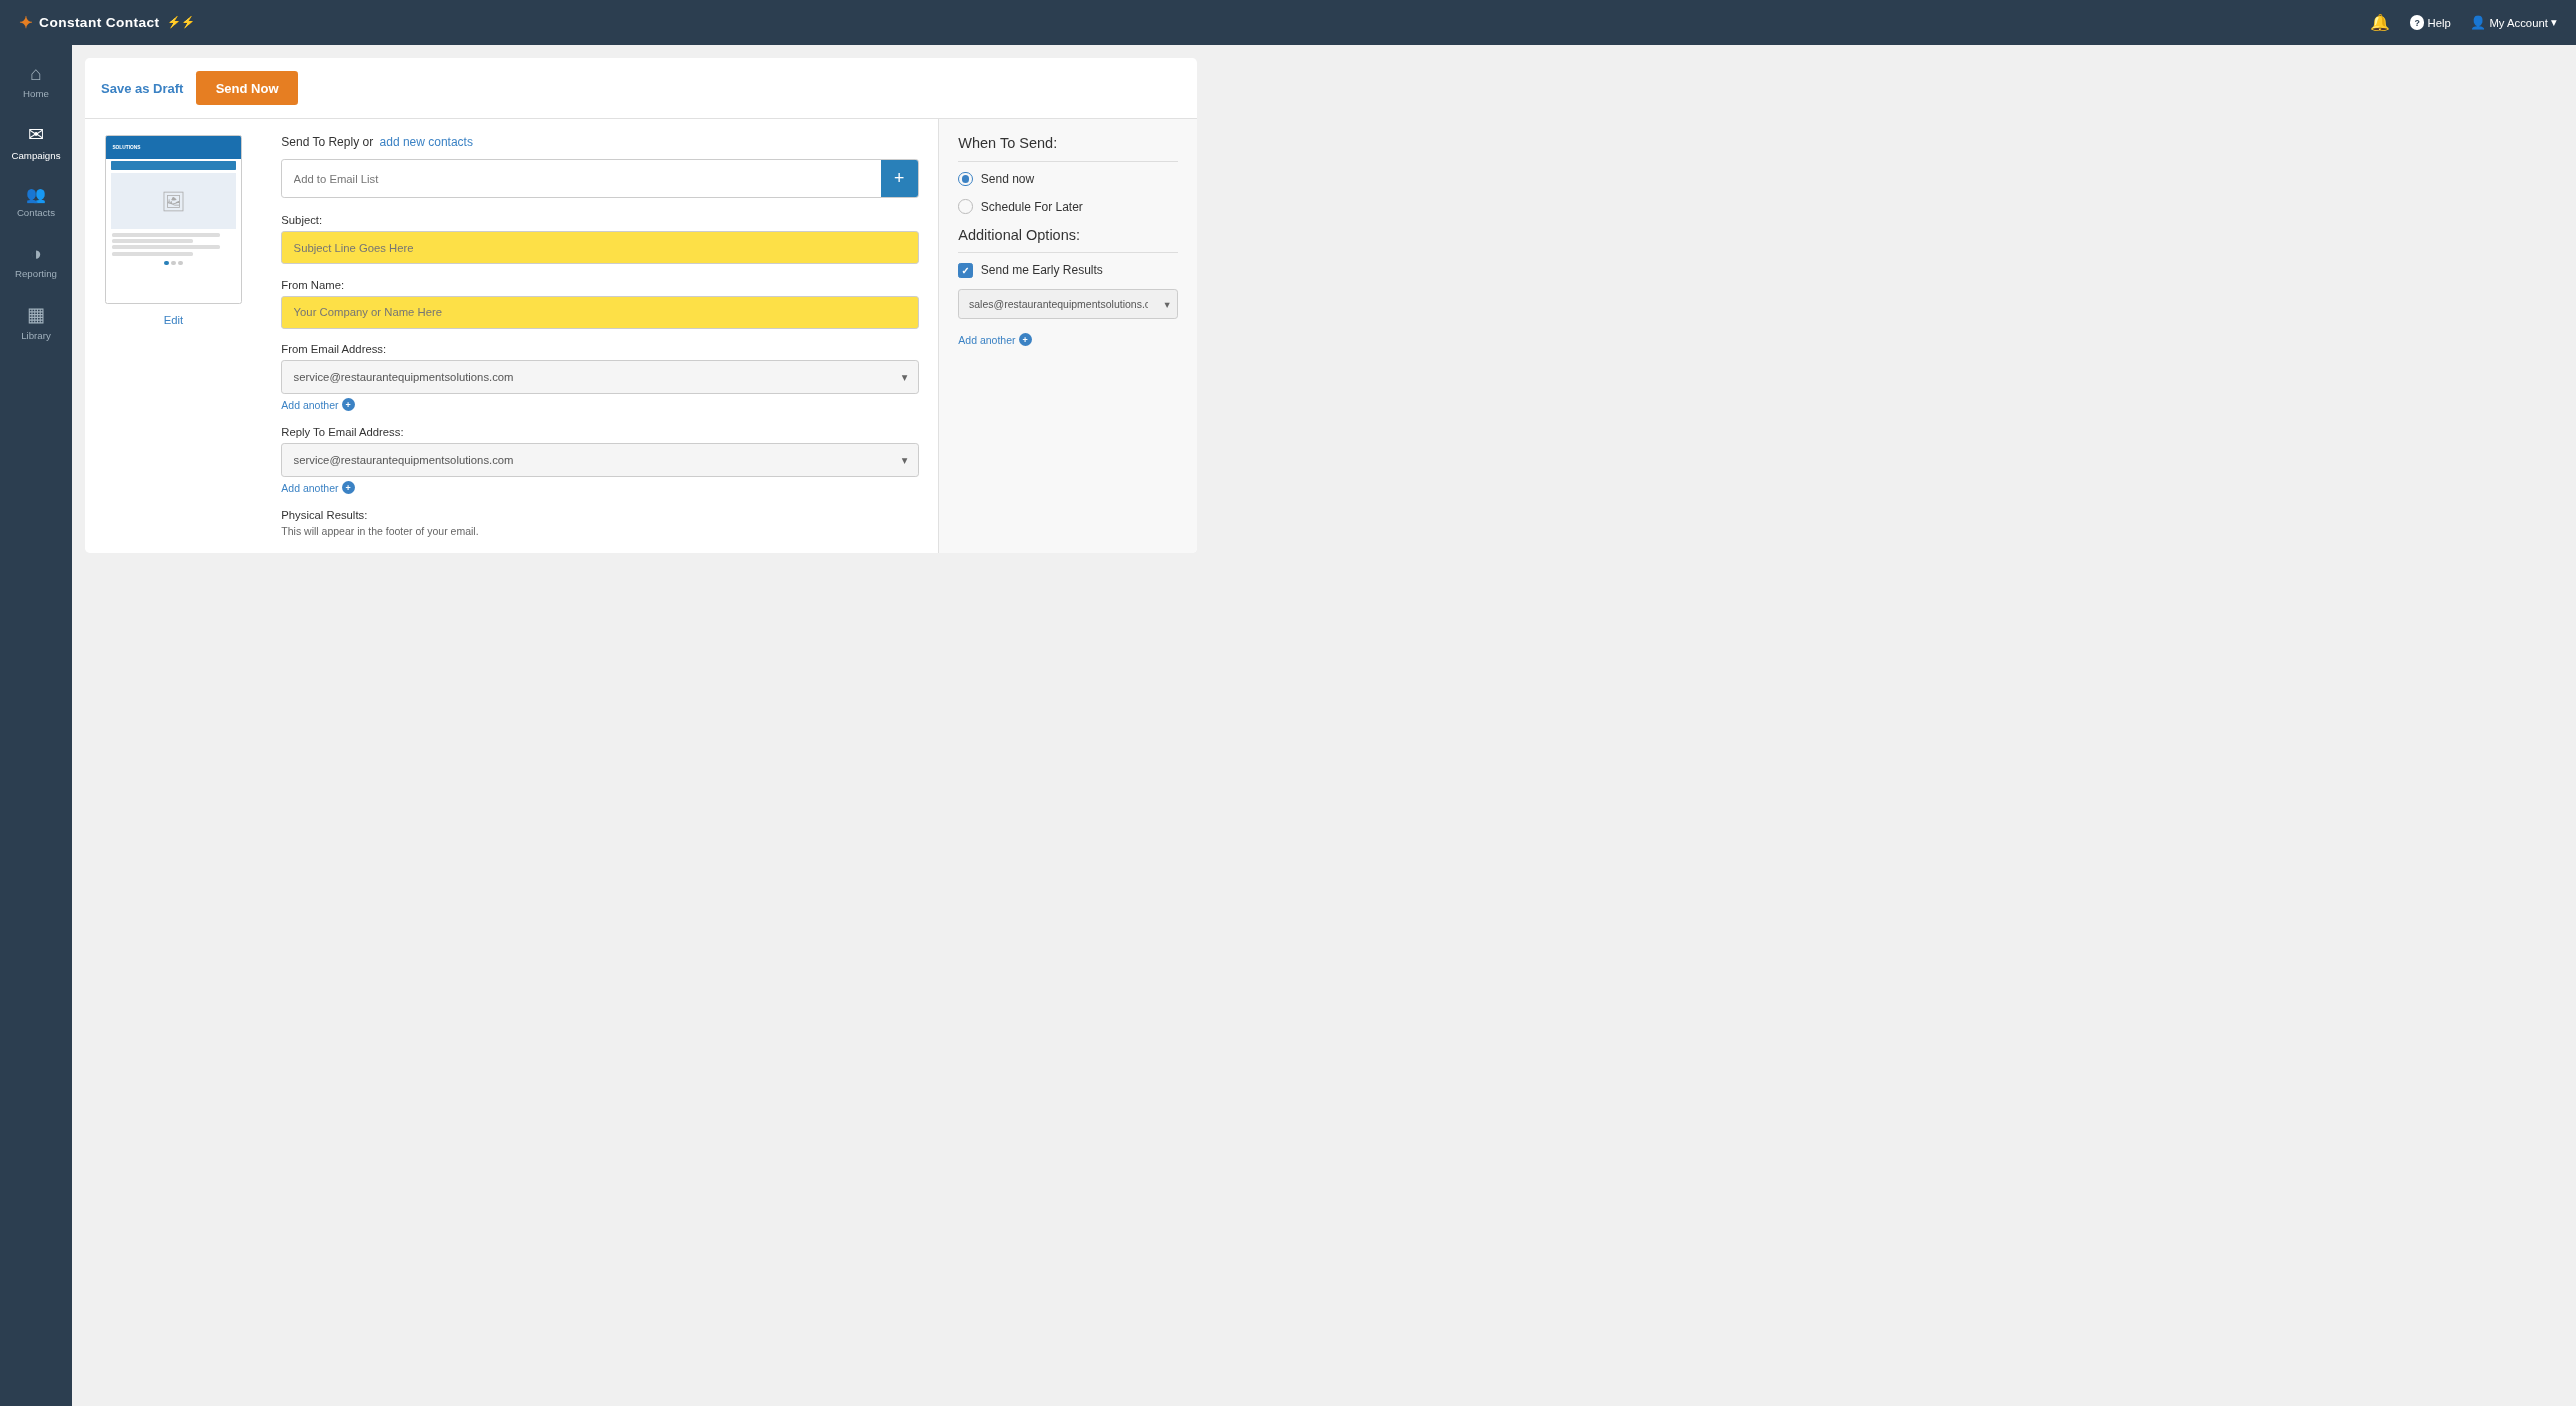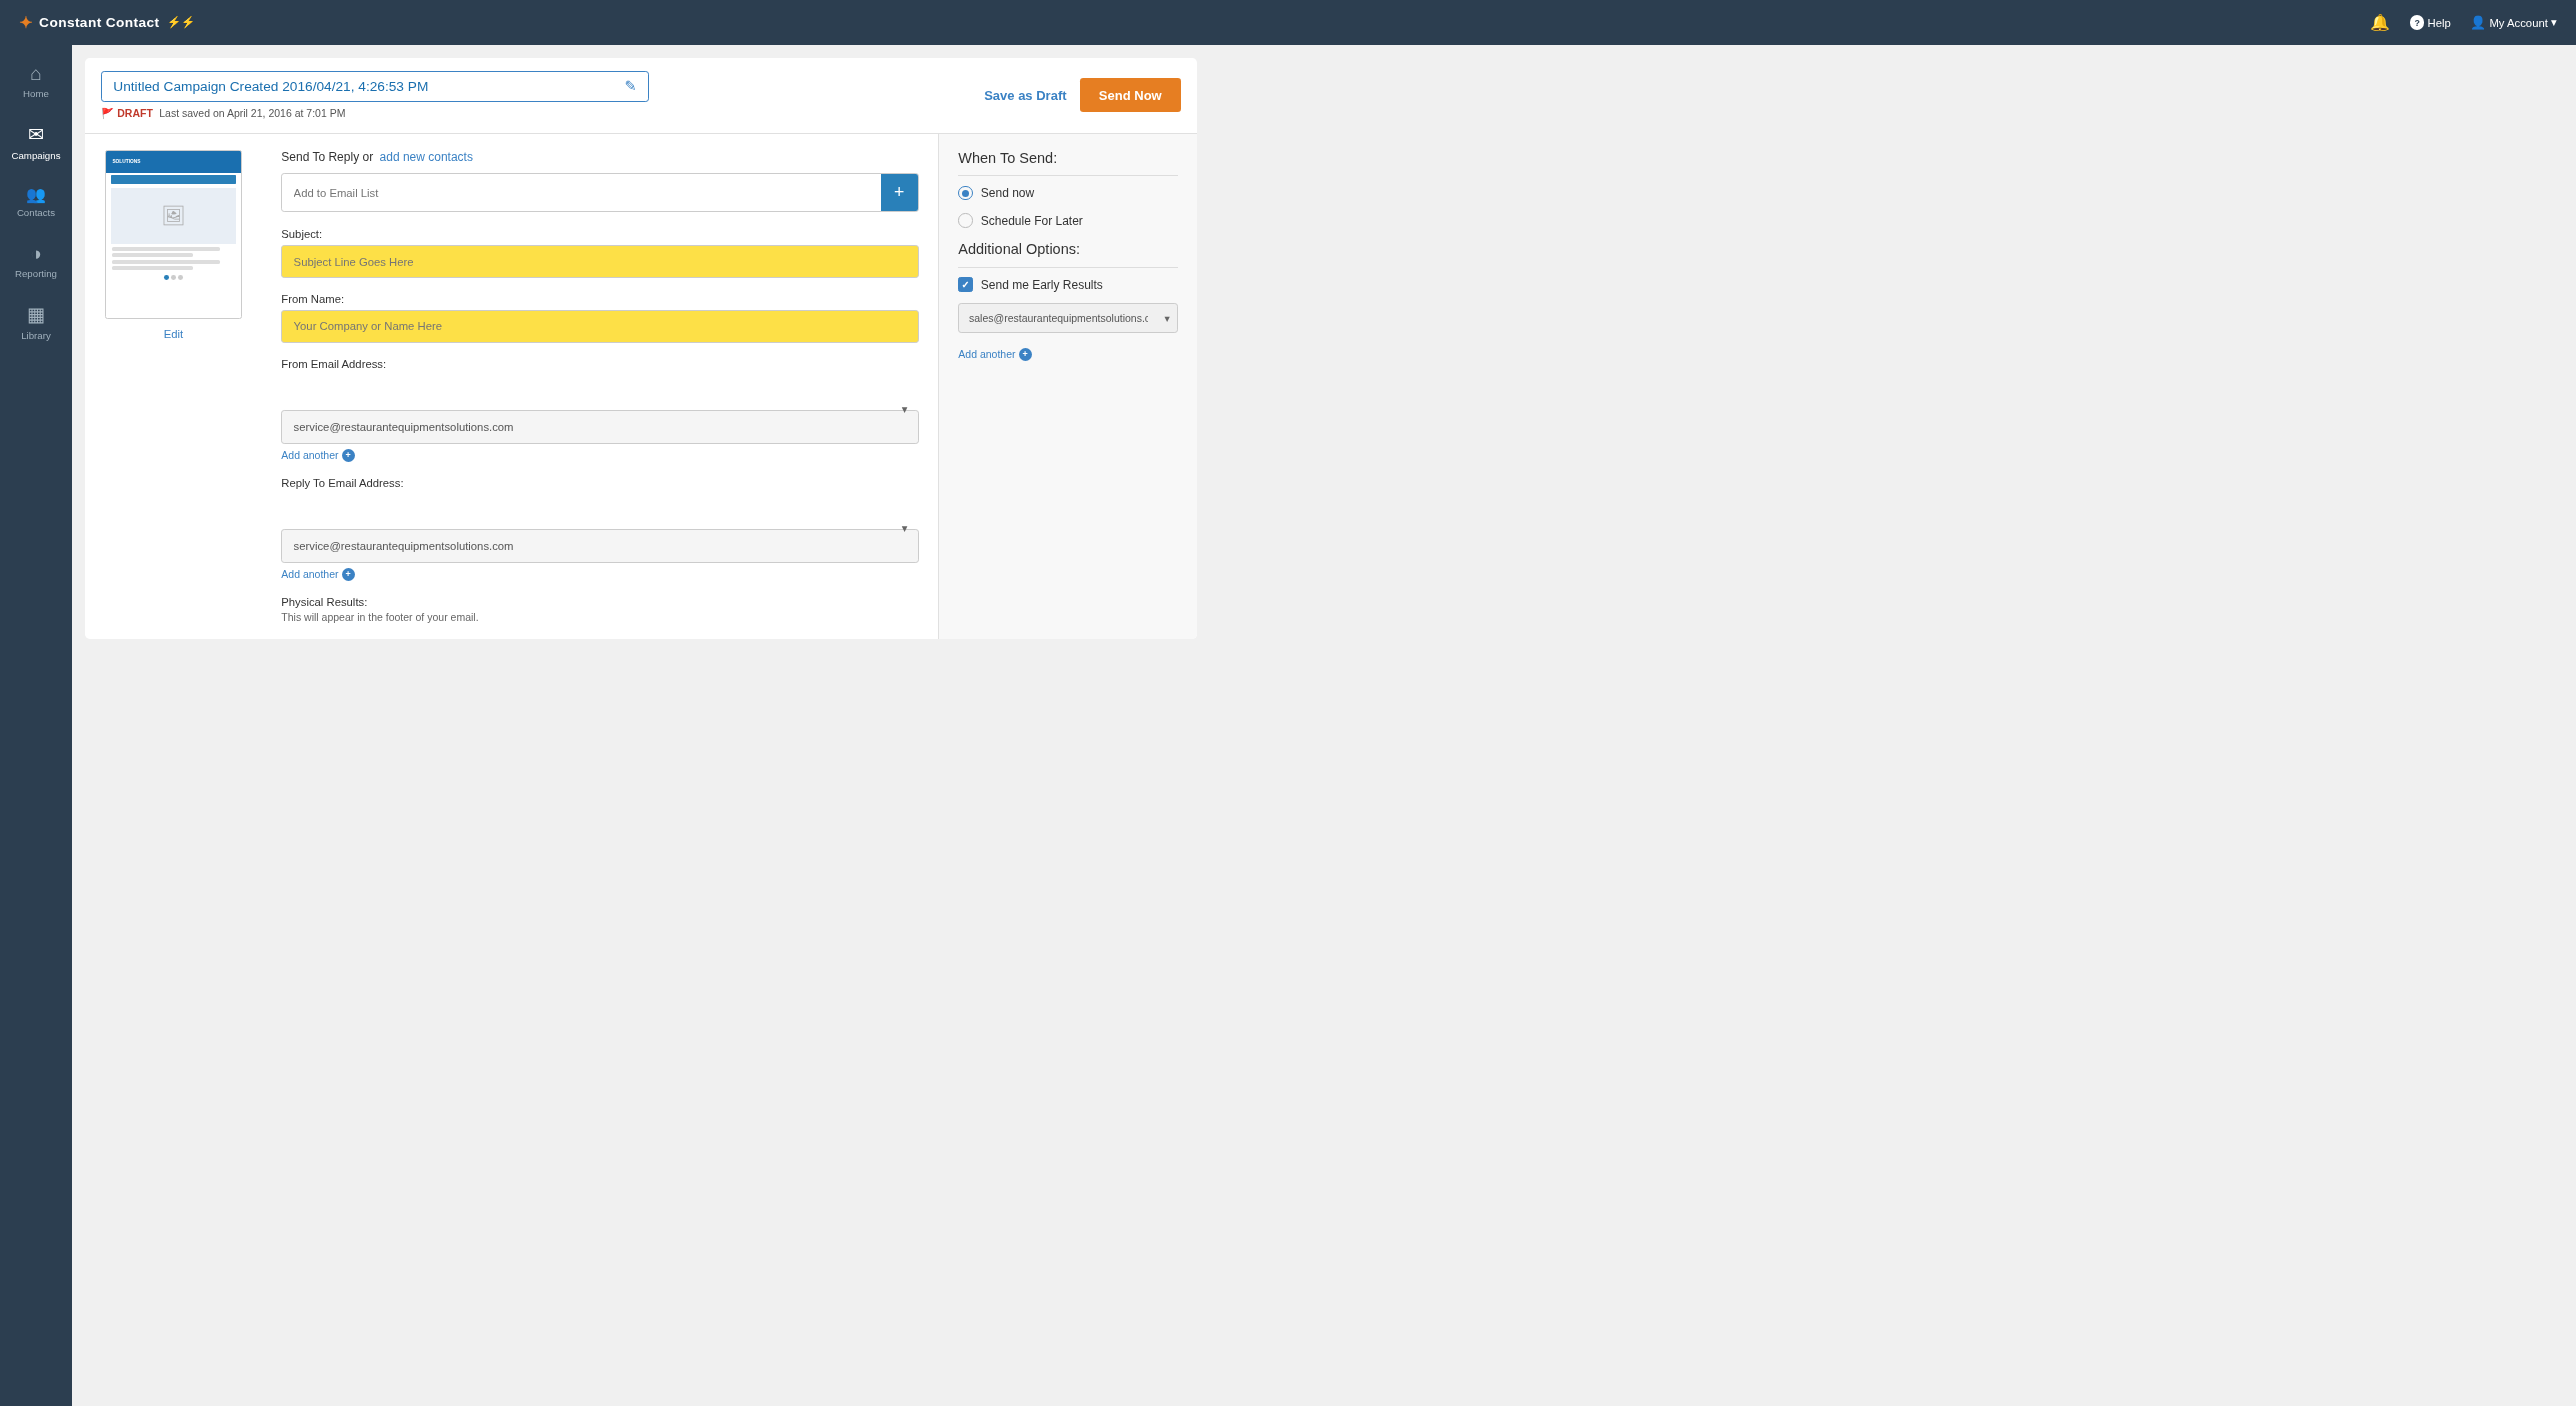--- a/index.html
+++ b/index.html
@@ -358,21 +358,20 @@
       width: 100%;
       border: 0.8px solid #ccc;
       border-radius: 3.2px;
       padding: 9.7px 32px 9.7px 11.3px;
       font-size: 11.3px;
       color: #555;
       outline: none;
       background: #f5f5f5;
       appearance: none;
       cursor: pointer;
-      margin-top: 36px;
     }
     .form-select-arrow {
       position: absolute;
       right: 11.3px;
       top: 50%;
       transform: translateY(-50%);
       color: #666;
       pointer-events: none;
       font-size: 11.3px;
     }
@@ -568,33 +567,20 @@
     <div class="sidebar-item">
       <div class="sidebar-item-icon">▦</div>
       <div class="sidebar-item-label">Library</div>
     </div>
   </aside>
 
   <main class="content-area">
     <div class="campaign-card">
 
       <div class="campaign-header">
-        <div class="campaign-title-section">
-          <div class="campaign-title-input-wrap">
-            <input type="text" class="campaign-title-input" value="Untitled Campaign Created 2016/04/21, 4:26:53 PM" style="font-size: 13.7px; color: rgb(26, 111, 175); font-weight: 500; border: none; outline: none; flex: 1 1 0%; background: transparent; min-width: 0px; width: 443px;">
-            <span class="edit-pencil-icon">✎</span>
-          </div>
-          <div class="draft-status">
-            <span class="draft-badge">
-              <span>🚩</span>
-              <span>DRAFT</span>
-            </span>
-            <span>Last saved on April 21, 2016 at 7:01 PM</span>
-          </div>
-        </div>
         <div class="campaign-header-actions">
           <a class="save-draft-link">Save as Draft</a>
           <button class="send-now-btn">Send Now</button>
         </div>
       </div>
 
       <div class="campaign-body">
 
         <div class="preview-sidebar">
           <div class="email-preview-thumb">

